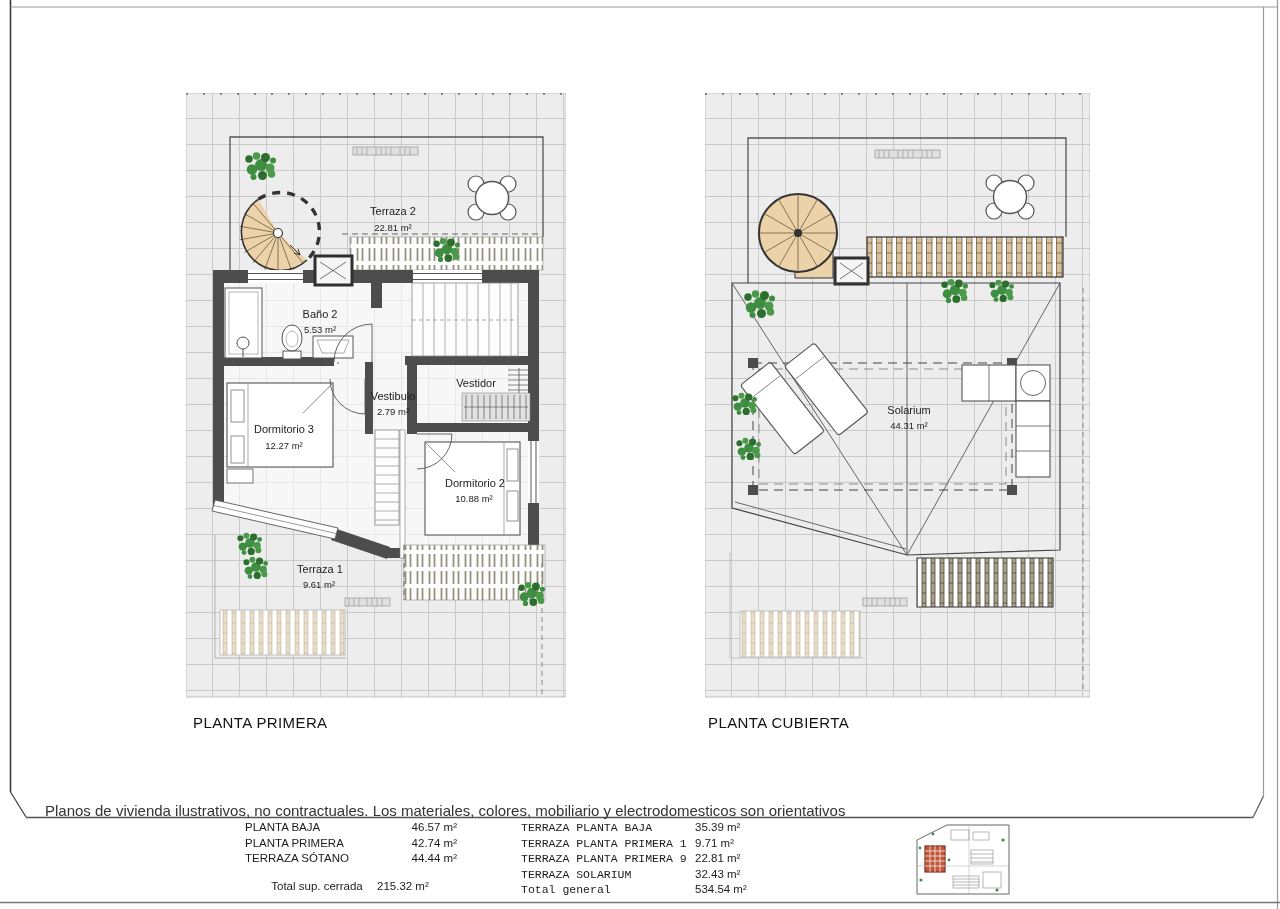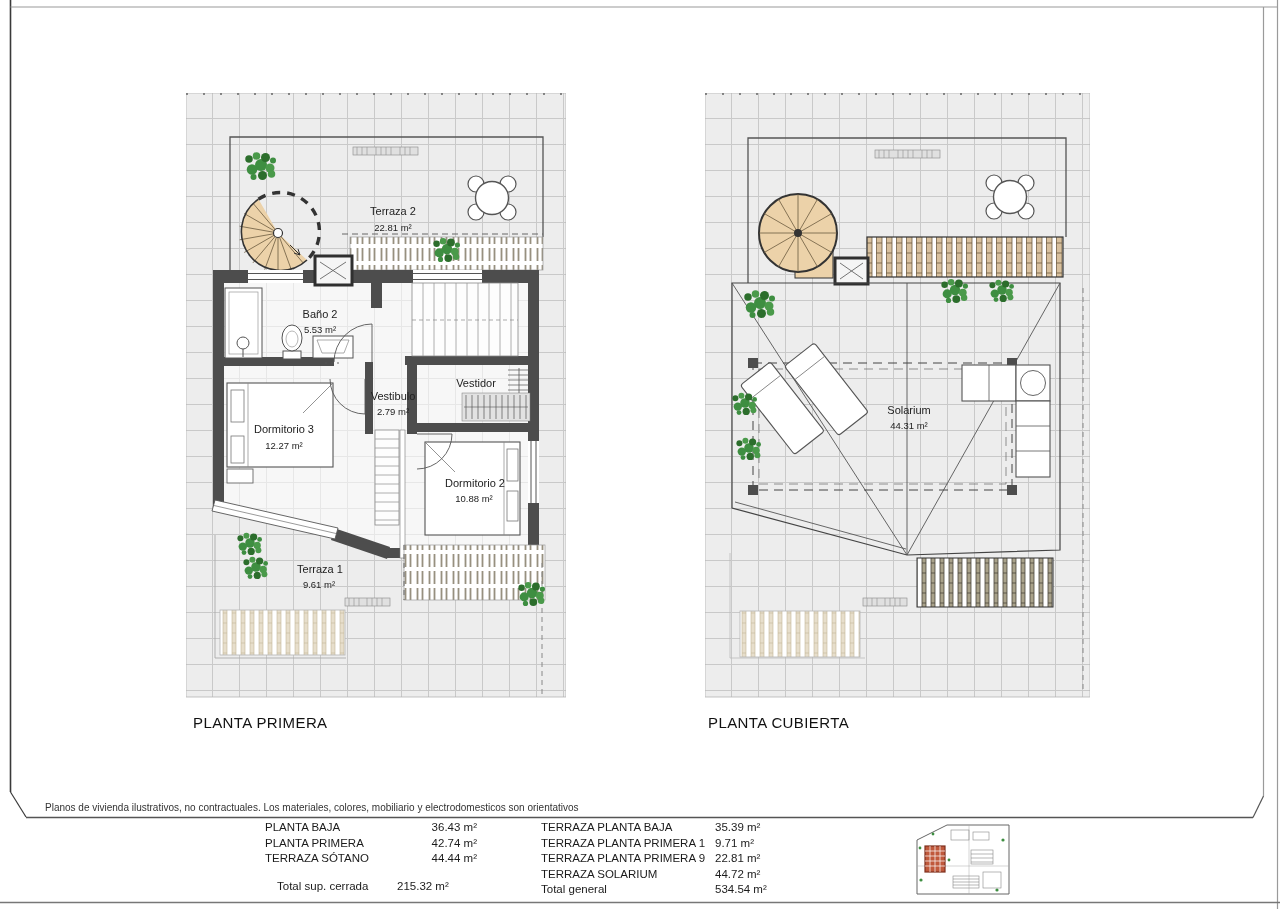--- a/index.html
+++ b/index.html
@@ -1,32 +1,32 @@
 <!DOCTYPE html>
 <html><head>
 <meta charset="utf-8">
 <style>
   html,body{margin:0;padding:0;background:#fff;}
   body{width:1280px;height:909px;position:relative;overflow:hidden;
        font-family:"Liberation Sans",sans-serif;color:#1b1b1b;}
   .abs{position:absolute;}
   svg text{font-family:"Liberation Sans",sans-serif;fill:#222;}
   .plan-title{position:absolute;font-size:15px;letter-spacing:.4px;color:#111;}
-  .disclaimer{position:absolute;left:45px;top:802px;font-size:10px;color:#333;text-align:center;}
-  .sumblock{position:absolute;font-size:11.5px;margin-left:20px;}
+  .disclaimer{position:absolute;left:45px;top:802px;font-size:15px;color:#333;text-align:center;}
+  .sumblock{position:absolute;font-size:11.5px;}
   .srow{display:flex;line-height:15.5px;white-space:nowrap;}
   .srow .lab{flex:1 1 auto;}
   .srow .val{flex:0 0 auto;}
   #sum-left{left:245px;top:820px;width:212px;}
   #sum-left .val{text-align:right;min-width:80px;}
   #sum-left-total{left:245px;top:879px;width:212px;}
-  #sum-left-total .lab{padding-left:12px;}
+  #sum-left-total .lab{padding-left:12px;text-align:center;}
   #sum-left-total .val{min-width:80px;}
   #sum-right{left:521px;top:820px;width:260px;}
-  #sum-right .lab{flex:0 0 174px;}
+  #sum-right .lab{flex:0 0 174px;font-family:Liberation Mono, monospace;}
 </style>
 </head>
 <body>
 
 <svg class="abs" style="left:0;top:0" width="1280" height="909">
   <path d="M10.5,0 V792" stroke="#3a3a3a" stroke-width="1.6" fill="none"></path>
   <path d="M10.5,792 L26,817" stroke="#3a3a3a" stroke-width="1.2" fill="none"></path>
   <path d="M26,817.5 H1253" stroke="#555" stroke-width="1.6" fill="none"></path>
   <path d="M1253,817.5 L1263.5,796" stroke="#555" stroke-width="1.2" fill="none"></path>
   <path d="M1263.5,7 V796" stroke="#9a9a9a" stroke-width="1.2" fill="none"></path>
@@ -349,21 +349,21 @@
 </svg>
 
 <div class="plan-title" style="left:193px;top:714px">PLANTA PRIMERA</div>
 <div class="plan-title" style="left:708px;top:714px">PLANTA CUBIERTA</div>
 
 <div class="disclaimer">Planos de vivienda ilustrativos, no contractuales. Los materiales, colores, mobiliario y electrodomesticos son orientativos</div>
 
 <div id="sum-left" class="sumblock">
   <div class="srow">
     <span class="lab">PLANTA BAJA</span>
-    <span class="val">36.43 m²</span>
+    <span class="val">46.57 m²</span>
   </div>
   <div class="srow">
     <span class="lab">PLANTA PRIMERA</span>
     <span class="val">42.74 m²</span>
   </div>
   <div class="srow">
     <span class="lab">TERRAZA SÓTANO</span>
     <span class="val">44.44 m²</span>
   </div>
 </div>
@@ -380,21 +380,21 @@
   <div class="srow">
     <span class="lab">TERRAZA PLANTA PRIMERA 1</span>
     <span class="val">9.71 m²</span>
   </div>
   <div class="srow">
     <span class="lab">TERRAZA PLANTA PRIMERA 9</span>
     <span class="val">22.81 m²</span>
   </div>
   <div class="srow">
     <span class="lab">TERRAZA SOLARIUM</span>
-    <span class="val">44.72 m²</span>
+    <span class="val">32.43 m²</span>
   </div>
   <div class="srow">
     <span class="lab">Total general</span>
     <span class="val">534.54 m²</span>
   </div>
 </div>
 
 <svg class="abs" style="left:913px;top:820px" width="100" height="78" viewBox="0 0 100 78">
   <polygon points="4,74 4,20 34,5 96,5 96,74" fill="#fff" stroke="#666" stroke-width="1"></polygon>
   <path d="M56,5 V74 M4,46 H96" stroke="#aaa" stroke-width="0.5" fill="none"></path>

